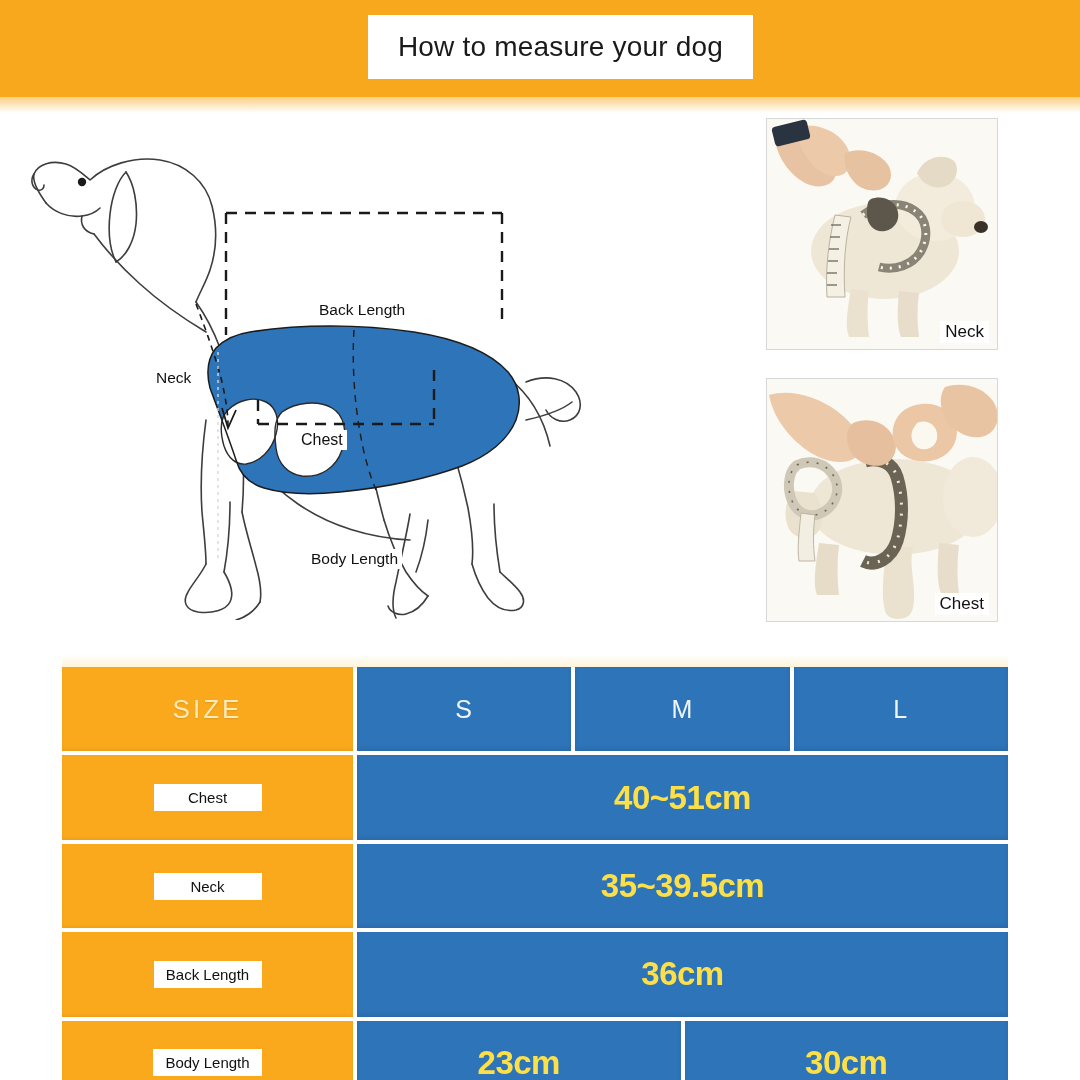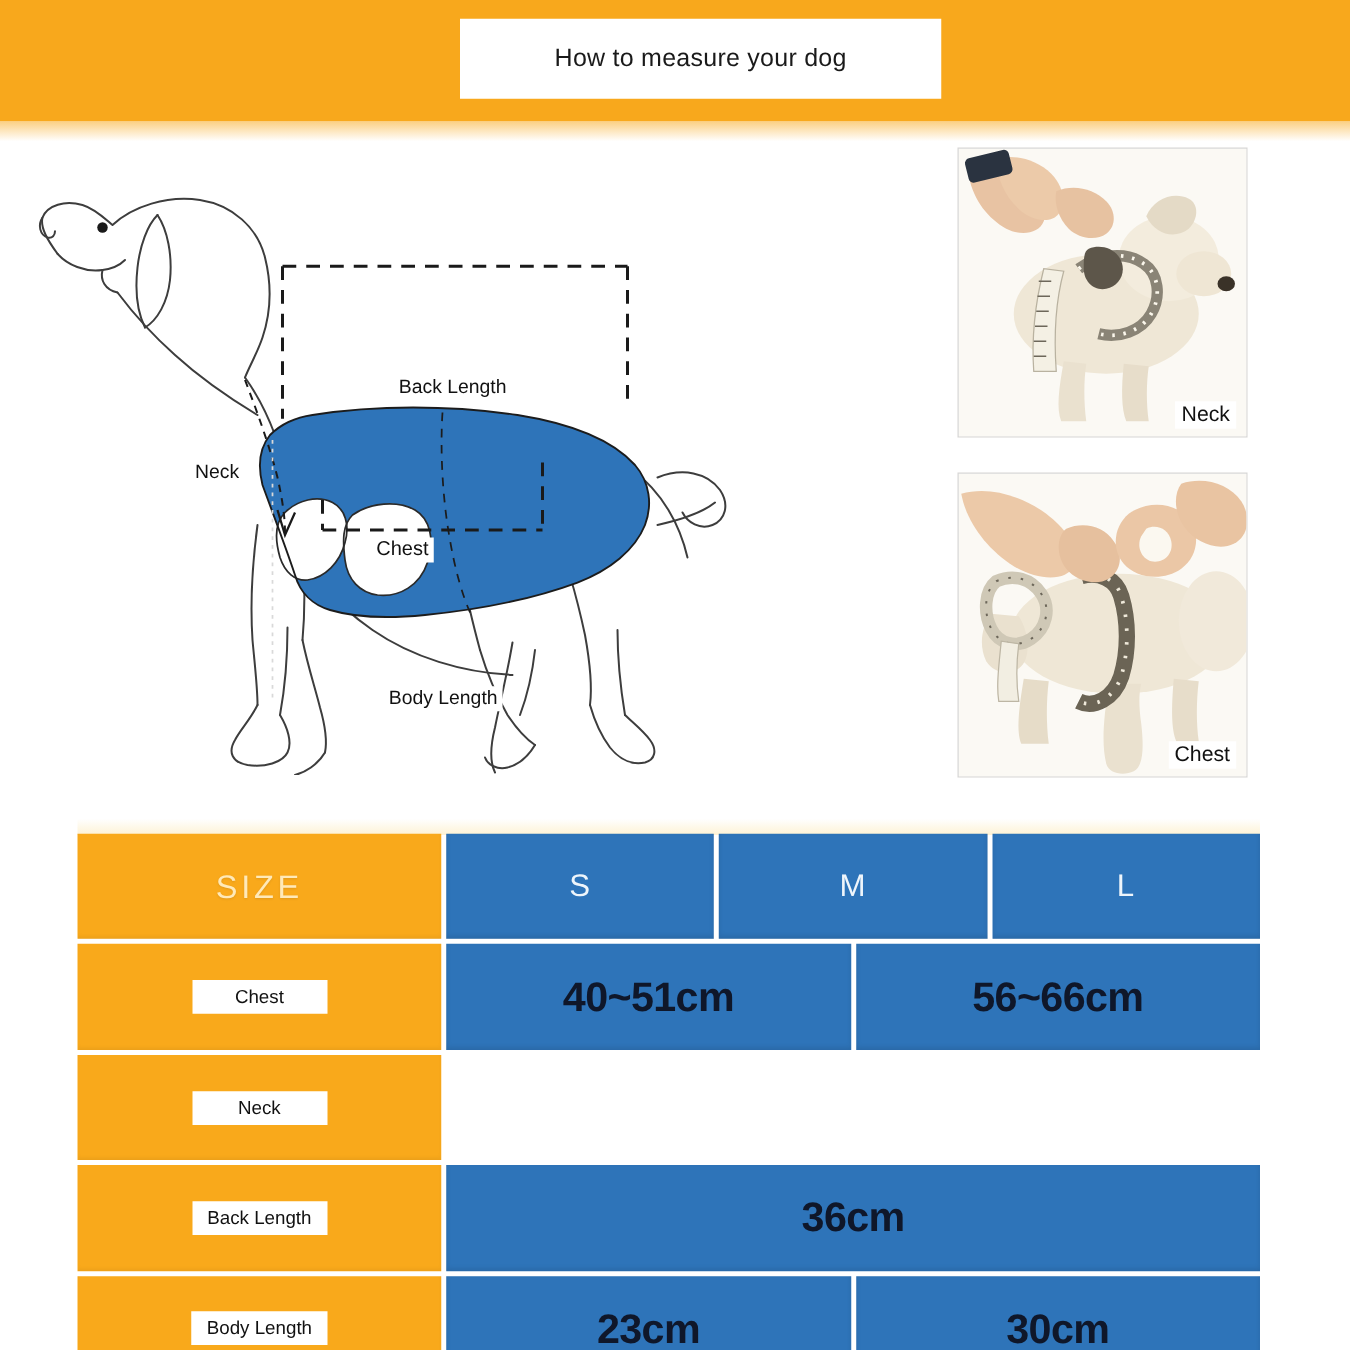--- a/index.html
+++ b/index.html
@@ -18,21 +18,21 @@
   }
   #header-fade {
     position: absolute; left: 0; top: 97px; width: 1080px; height: 16px;
     background: linear-gradient(to bottom, rgba(248,168,28,0.55), rgba(255,255,255,0));
   }
   #title-box {
     position: absolute; left: 368px; top: 15px; width: 385px; height: 64px;
     background: #ffffff; display: flex; align-items: center; justify-content: center;
   }
   #title-box .t {
-    font-size: 20px; color: #1a1a1a; letter-spacing: .2px; white-space: nowrap;
+    font-size: 28px; color: #1a1a1a; letter-spacing: .2px; white-space: nowrap;
   }
 
   
   #diagram { position: absolute; left: 10px; top: 120px; width: 620px; height: 500px; }
   #diagram svg { display: block; }
   .dlabel {
     position: absolute; background: #ffffff; color: #111;
     font-size: 15.5px; padding: 1px 4px; white-space: nowrap;
   }
   #lab-back { left: 305px; top: 180px; }
@@ -70,21 +70,21 @@
     padding: 5px 12px; min-width: 108px; text-align: center;
     white-space: nowrap;
   }
   .cell-label .sizetxt {
     color: #ffe9b8; font-size: 26px; letter-spacing: 3px;
     text-shadow: 0 1px 2px rgba(0,0,0,0.10);
   }
   .cell-val {
     flex: 1; background: #2e74b9;
     display: flex; align-items: center; justify-content: center;
-    color: #0f172a; white-space: nowrap;
+    color: #fde047; white-space: nowrap;
     box-shadow: inset 0 -2px 4px rgba(0,0,0,0.10);
   }
   .cell-val.hdr { font-size: 25px; color: #eef5fb; letter-spacing: 1px; }
   .cell-val.num { font-size: 33px; font-weight: bold; letter-spacing: -0.5px; }
   .row-head .cell-val { background: #2e74b9; }
   #table-topfade {
     position: absolute; left: 62px; top: 655px; width: 946px; height: 13px;
     background: linear-gradient(to bottom, rgba(255,255,255,0), rgba(253,240,205,0.85));
   }
 </style>
@@ -310,27 +310,27 @@
       <div class="cell-val hdr">S</div>
       <div class="cell-val hdr">M</div>
       <div class="cell-val hdr">L</div>
     </div>
 
     <div class="trow">
       <div class="cell-label">
         <span class="chip">Chest</span>
       </div>
       <div class="cell-val num">40~51cm</div>
-      <div class="cell-val num">56~66cm</div>
     </div>
 
     <div class="trow">
       <div class="cell-label">
         <span class="chip">Neck</span>
       </div>
+      <div class="cell-val num">35~39.5cm</div>
     </div>
 
     <div class="trow">
       <div class="cell-label">
         <span class="chip">Back Length</span>
       </div>
       <div class="cell-val num">36cm</div>
     </div>
 
     <div class="trow">

